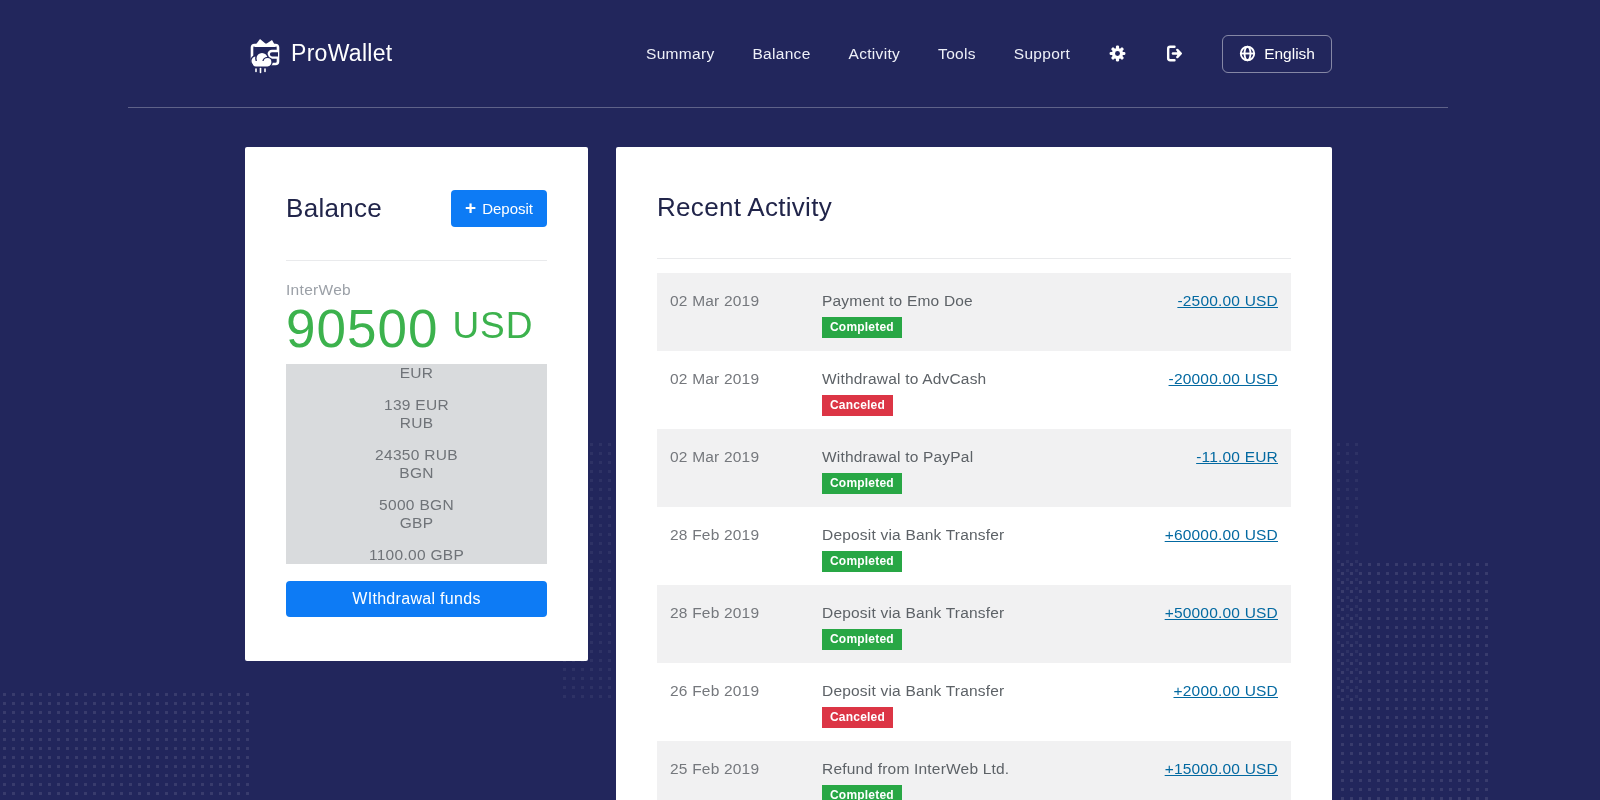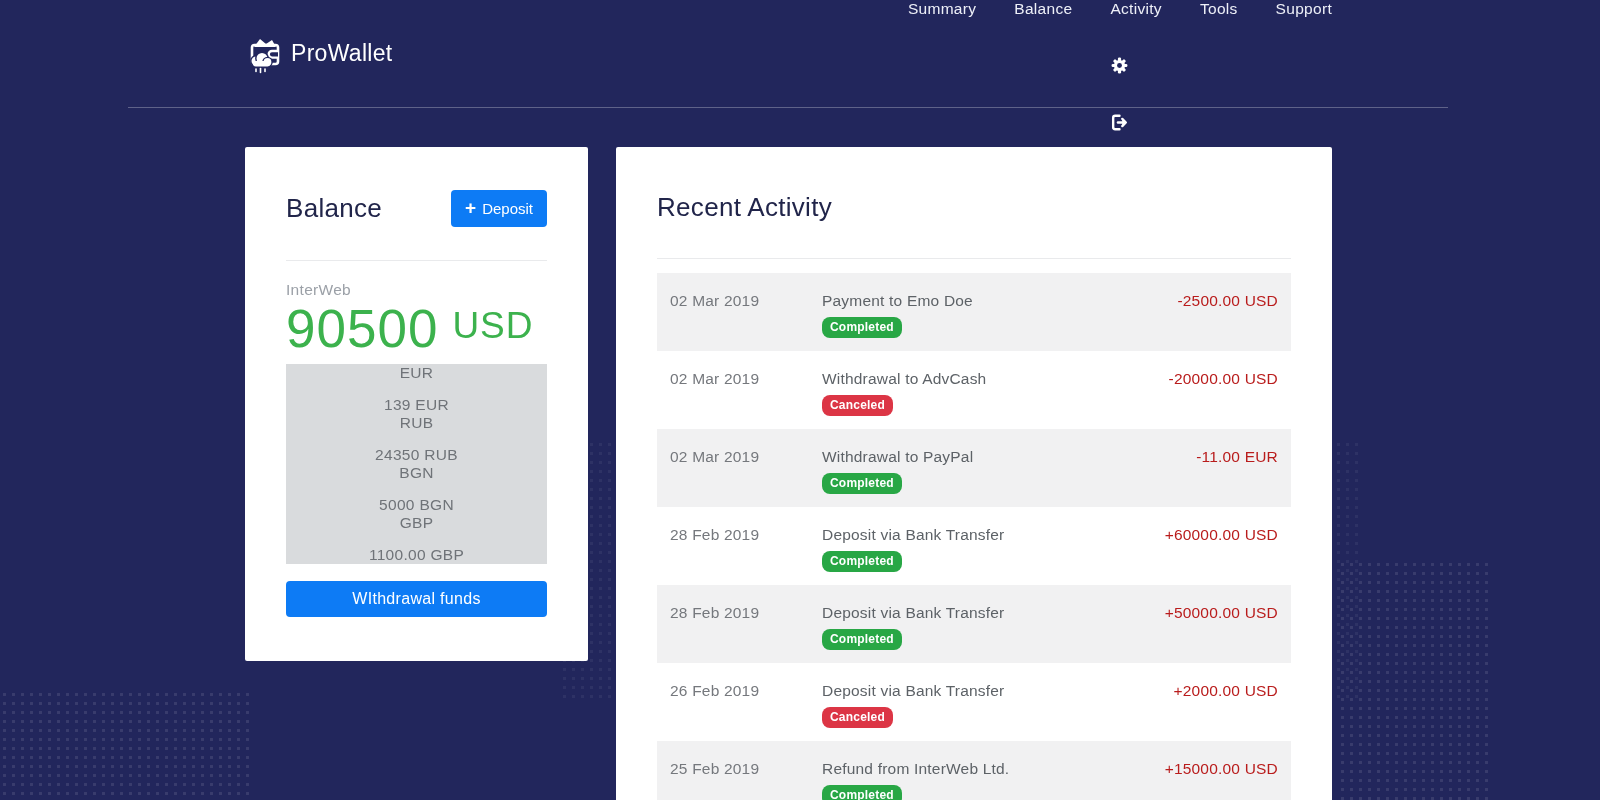--- a/index.html
+++ b/index.html
@@ -28,21 +28,21 @@
     position: absolute; left: 128px; top: 107px; width: 1320px; height: 1px;
     background: rgba(255,255,255,0.28);
   }
   .brand {
     position: absolute; left: 245px; top: 0; height: 107px;
     display: flex; align-items: center; gap: 6px; cursor: pointer;
   }
   .brand-text { color: #ffffff; font-size: 23px; font-weight: 500; letter-spacing: .3px; }
   .nav-wrap {
     position: absolute; right: 268px; top: 0; height: 107px;
-    display: flex; align-items: center; gap: 38px; flex-direction: column;
+    display: flex; align-items: center; gap: 38px;
   }
   .nav-item {
     color: #eef0f8; font-size: 15.5px; text-decoration: none; letter-spacing: .3px;
     cursor: pointer;
   }
   .icon-btn { display: flex; align-items: center; cursor: pointer; }
   .lang-btn {
     display: flex; align-items: center; gap: 8px;
     border: 1px solid rgba(255,255,255,0.45); border-radius: 6px;
     padding: 9px 16px; color: #ffffff; font-size: 15.5px; cursor: pointer;
@@ -96,25 +96,25 @@
   .activity-rows { margin-top: 14px; }
   .activity-row {
     display: flex; padding: 19px 13px 0 13px; height: 78px; position: relative;
   }
   .activity-row.alt { background: #f1f1f2; }
   .act-date { width: 152px; color: #75787d; font-size: 15.5px; letter-spacing: .2px; flex-shrink: 0; }
   .act-mid { flex: 1; display: flex; flex-direction: column; align-items: flex-start; }
   .act-desc { color: #5d6267; font-size: 15.5px; letter-spacing: .2px; }
   .act-badge {
     margin-top: 7px; color: #ffffff; font-size: 12px; font-weight: 700;
-    padding: 3px 8px 4px; border-radius: 8px; letter-spacing: .2px;
+    padding: 3px 8px 4px; border-radius: 0; letter-spacing: .2px;
   }
   .act-badge.success { background: #28a745; }
   .act-badge.danger  { background: #dc3545; }
-  .act-amount { color: #b91c1c; font-size: 15.5px; letter-spacing: .2px; white-space: nowrap; }
+  .act-amount { color: #0369a1; font-size: 15.5px; letter-spacing: .2px; white-space: nowrap; text-decoration: underline; }
 
   svg { display: block; }
 </style>
 </head>
 <body>
 
 <div class="map-dots mid"></div>
 <div class="map-dots right"></div>
 <div class="map-dots bottom"></div>
 

